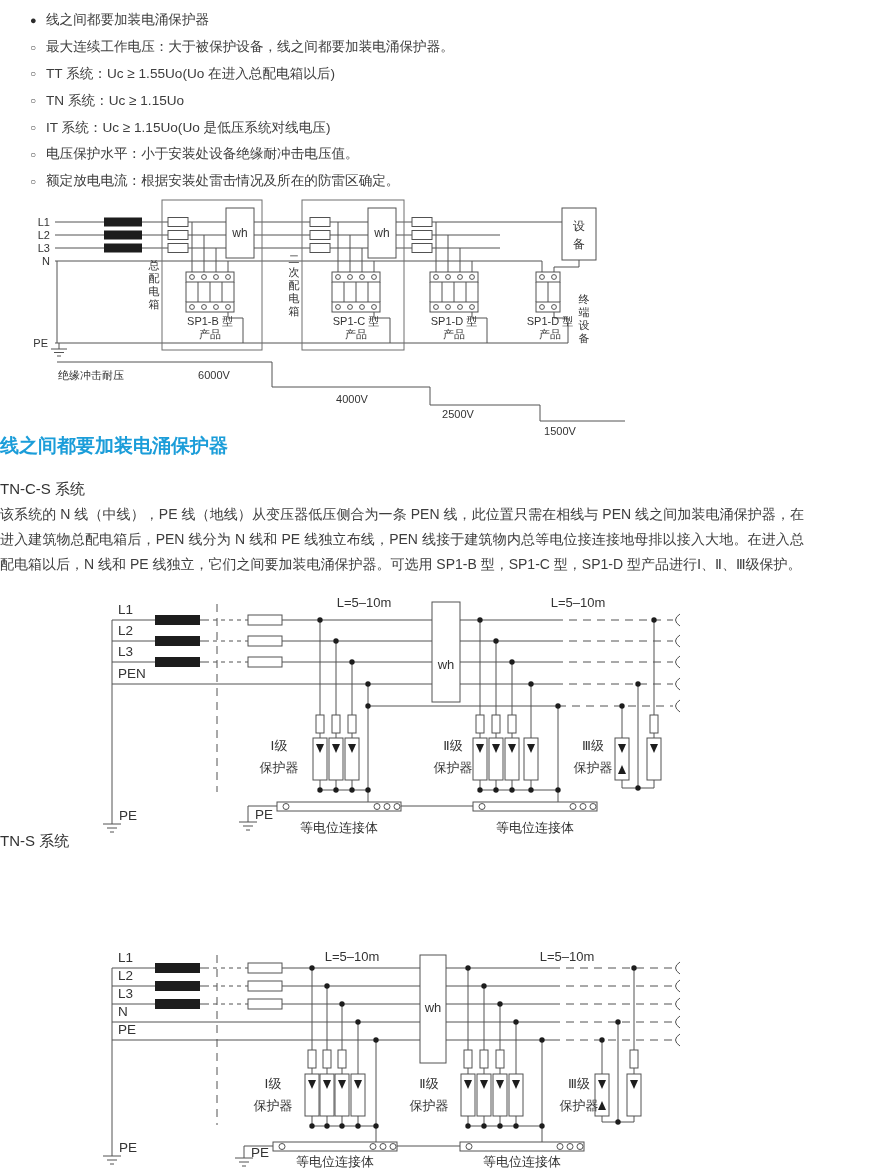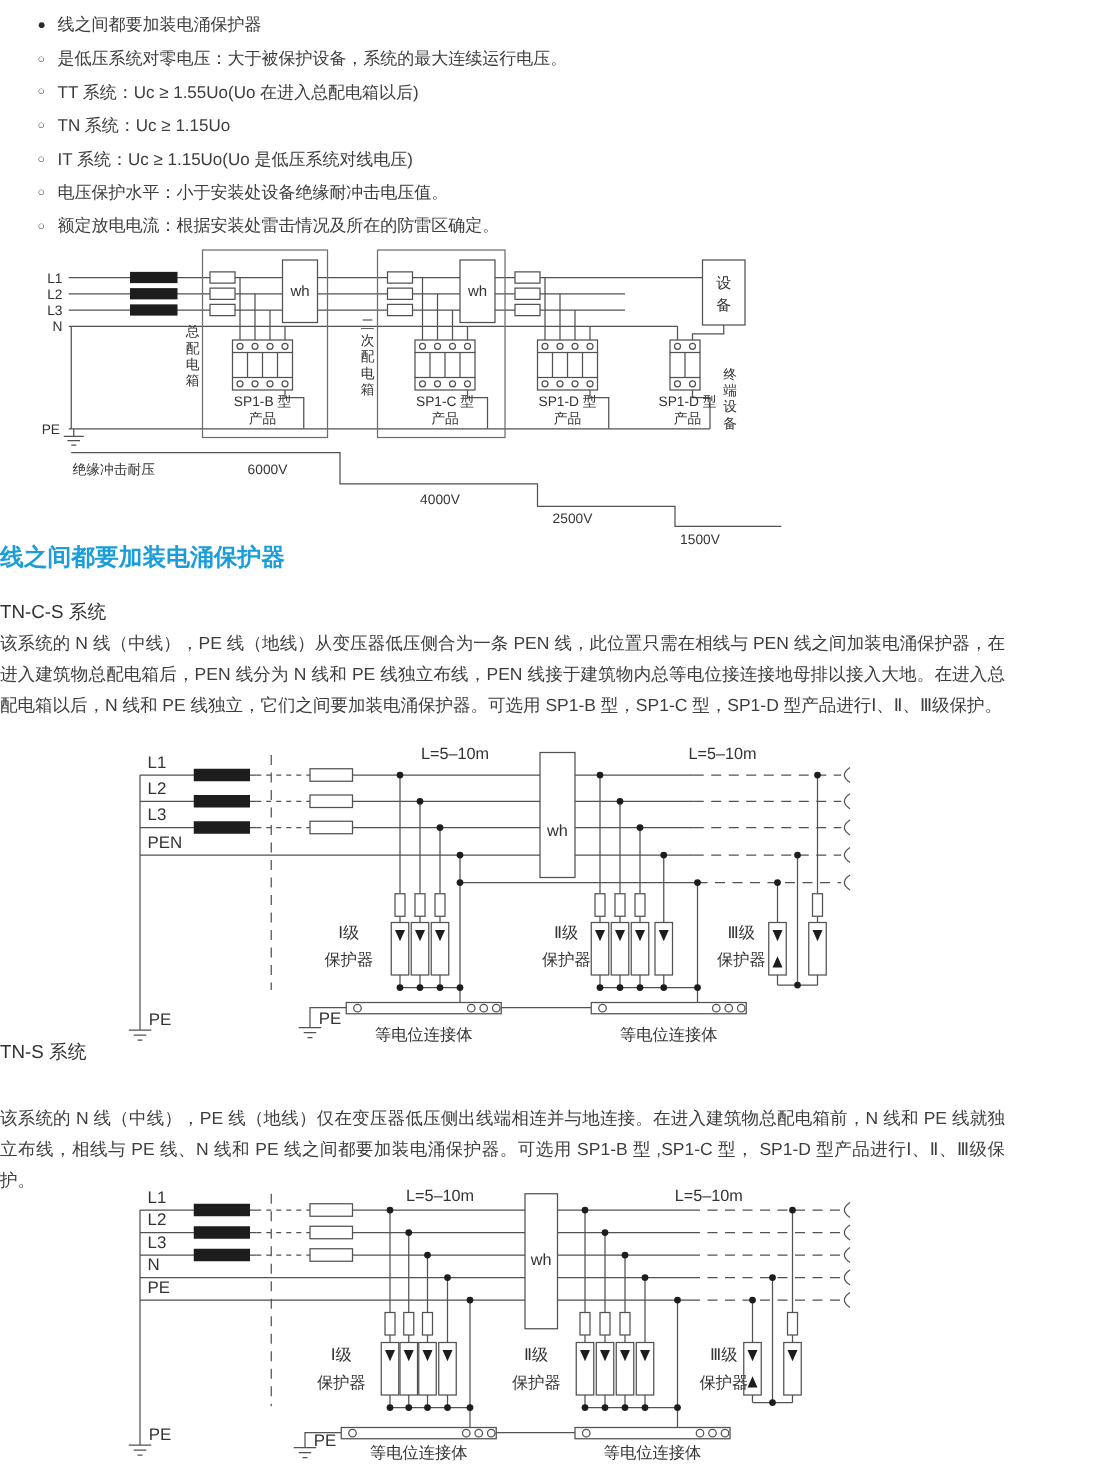--- a/index.html
+++ b/index.html
@@ -34,21 +34,21 @@
 
 <div class="page">
 
   <div class="bullets">
     <div class="brow">
       <span class="bdot">●</span>
       <span>线之间都要加装电涌保护器</span>
     </div>
     <div class="brow">
       <span class="bdot hollow">○</span>
-      <span>是低压系统对零电压：大于被保护设备，系统的最大连续运行电压。</span>
+      <span>最大连续工作电压：大于被保护设备，线之间都要加装电涌保护器。</span>
     </div>
     <div class="brow">
       <span class="bdot hollow">○</span>
       <span>TT 系统：Uc ≥ 1.55Uo(Uo 在进入总配电箱以后)</span>
     </div>
     <div class="brow">
       <span class="bdot hollow">○</span>
       <span>TN 系统：Uc ≥ 1.15Uo</span>
     </div>
     <div class="brow">
@@ -297,21 +297,20 @@
     <text class="t13 mid" x="224" y="180">保护器</text>
     <text class="t13 mid" x="398" y="158">Ⅱ级</text>
     <text class="t13 mid" x="398" y="180">保护器</text>
     <text class="t13 mid" x="538" y="158">Ⅲ级</text>
     <text class="t13 mid" x="538" y="180">保护器</text>
     <text class="t13 mid" x="284" y="240">等电位连接体</text>
     <text class="t13 mid" x="480" y="240">等电位连接体</text>
   </svg>
 
   <div class="sys-title" style="top:832px">TN-S 系统</div>
-  <div class="sys-body" style="top:882px">该系统的 N 线（中线），PE 线（地线）仅在变压器低压侧出线端相连并与地连接。在进入建筑物总配电箱前，N 线和 PE 线就独立布线，相线与 PE 线、N 线和 PE 线之间都要加装电涌保护器。可选用 SP1-B 型 ,SP1-C 型， SP1-D 型产品进行Ⅰ、Ⅱ、Ⅲ级保护。</div>
 
   <svg style="left:55px;top:950px" width="660" height="223" viewBox="0 0 660 223">
     <g>
       <path class="ln" d="M57,18 H150 M193,18 H497 M57,36 H150 M193,36 H497 M57,54 H150 M193,54 H497 M57,72 H497 M57,90 H497 M57,18 V206"></path>
       <path class="ln dsh2" d="M150,18 H193 M150,36 H193 M150,54 H193"></path>
       <path class="ln dsh" d="M497,18 H618 M497,36 H618 M497,54 H618 M497,72 H618 M497,90 H618"></path>
       <path class="ln dsh" d="M162,5 V175"></path>
       <path class="ln" d="M625,12 q-9,6 0,12 M625,30 q-9,6 0,12 M625,48 q-9,6 0,12 M625,66 q-9,6 0,12 M625,84 q-9,6 0,12"></path>
       <path class="ln" d="M48,206 H66 M52,210 H62 M55,214 H59"></path>
     </g>

